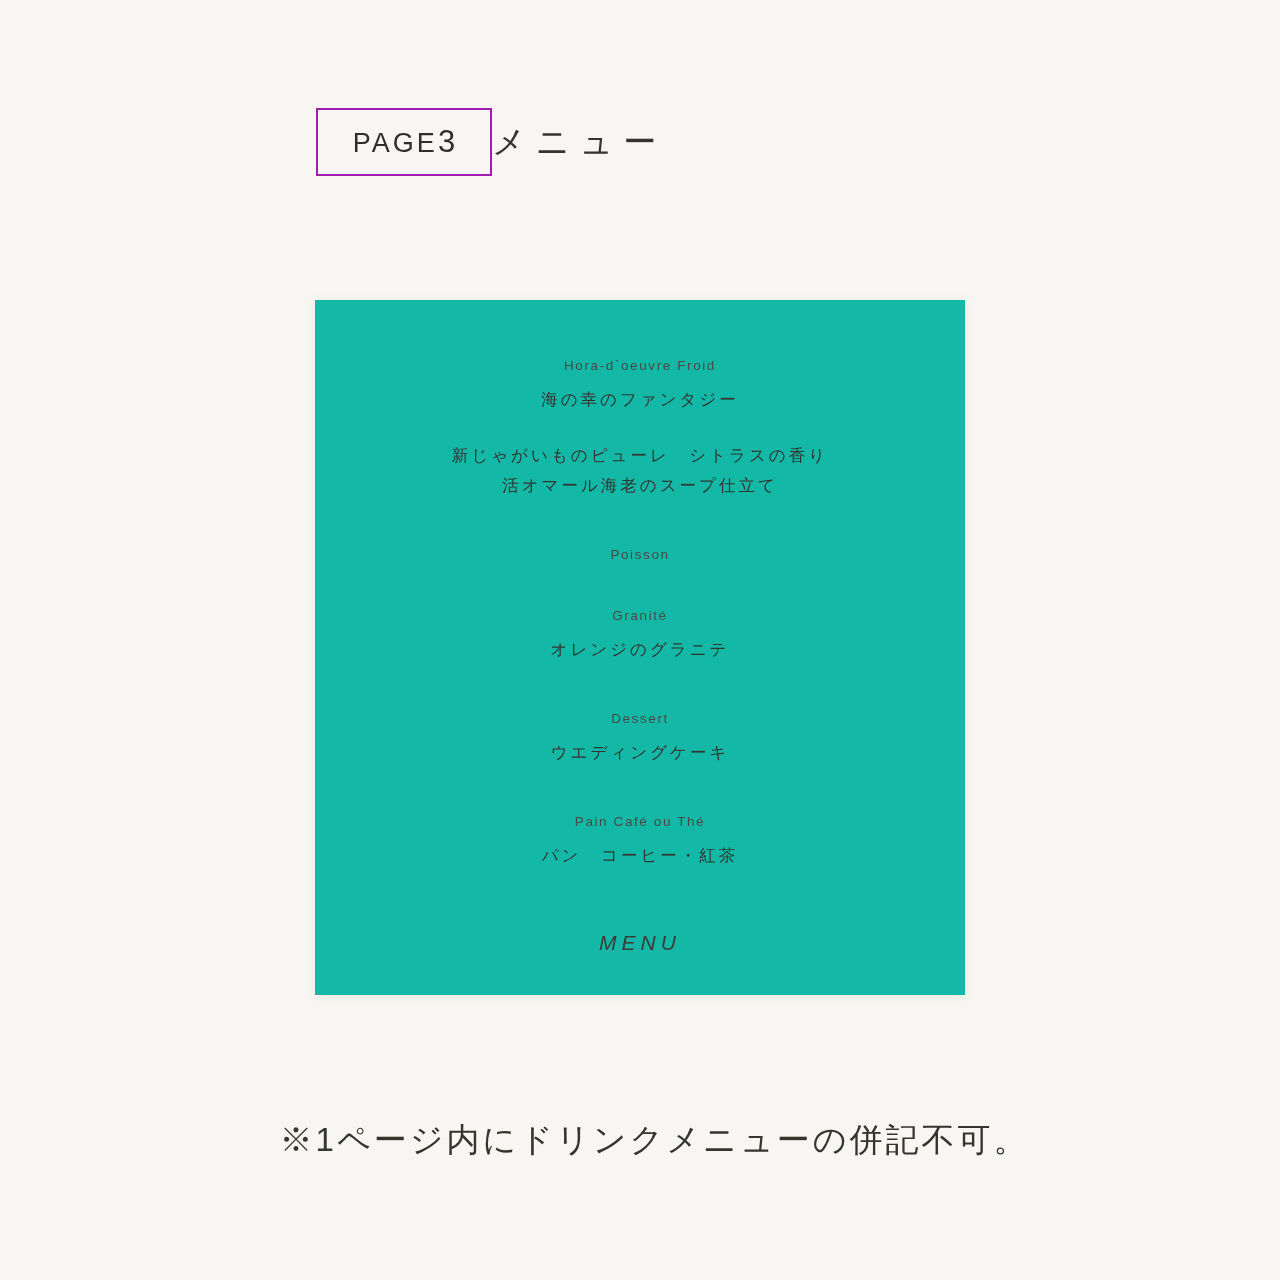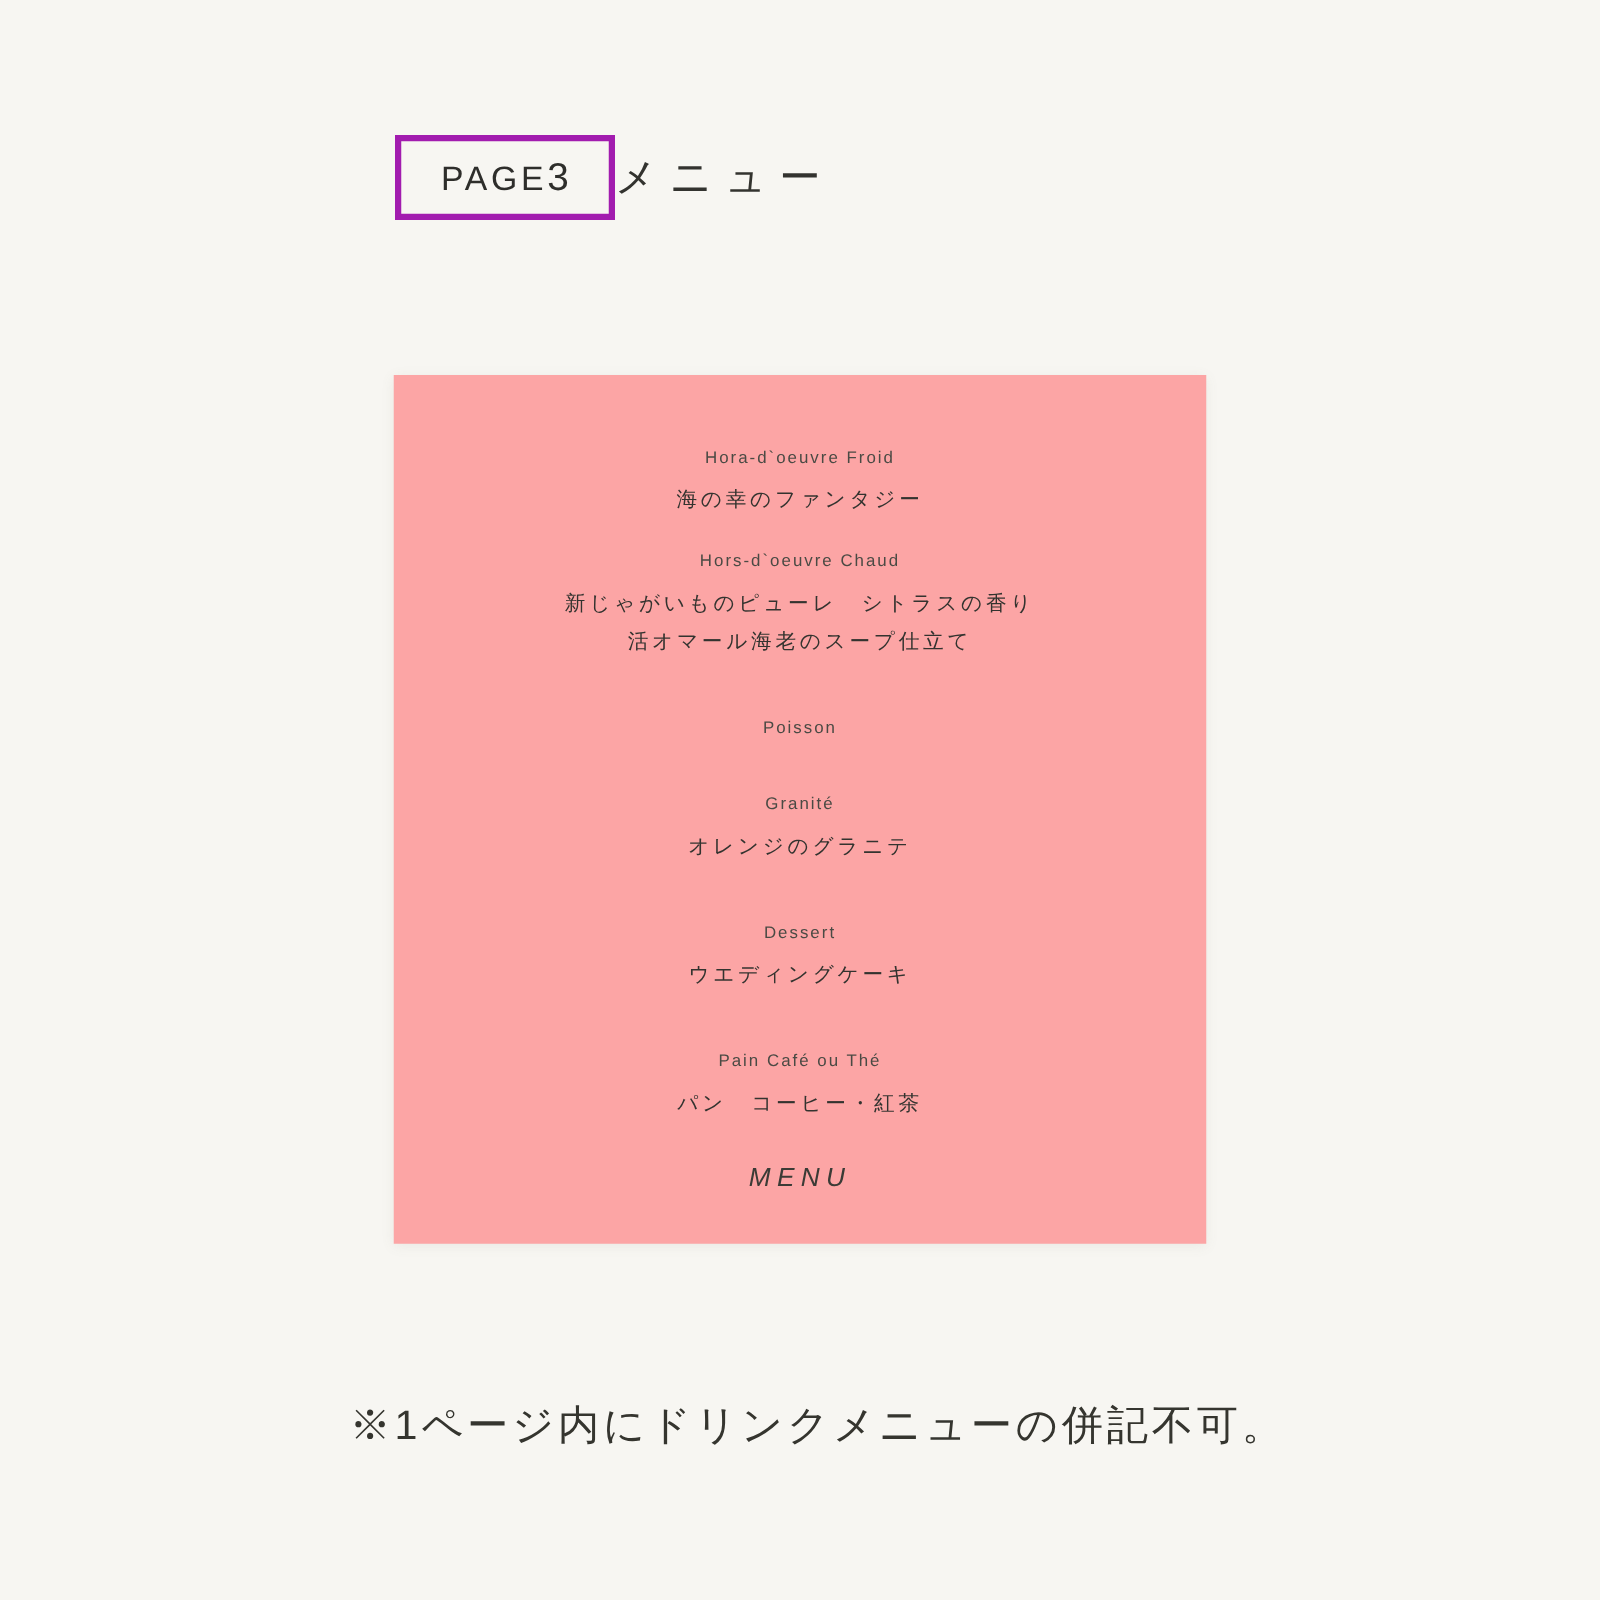--- a/index.html
+++ b/index.html
@@ -20,21 +20,21 @@
   .header {
     position: absolute;
     left: 316px;
     top: 108px;
     display: flex;
     align-items: center;
   }
   .page-badge {
     width: 176px;
     height: 68px;
-    border: 5px solid #a21caf;
+    border: 2px solid #a21caf;
     display: flex;
     align-items: center;
     justify-content: center;
     box-sizing: border-box;
   }
   .page-badge-text {
     font-family: "Liberation Sans", sans-serif;
     font-size: 27px;
     letter-spacing: 3px;
     color: #2e2e2b;
@@ -53,21 +53,21 @@
     white-space: nowrap;
   }
 
   
   .card {
     position: absolute;
     left: 315px;
     top: 300px;
     width: 650px;
     height: 695px;
-    background: #fca5a5;
+    background: #14b8a6;
     box-shadow: 0 2px 10px rgba(120,115,100,0.10);
     box-sizing: border-box;
   }
 
   .menu-list {
     position: absolute;
     left: 0;
     right: 0;
     top: 58px;
     text-align: center;
@@ -135,21 +135,20 @@
 
 <div class="card">
   <div class="menu-list">
 
     <div class="course">
       <div class="course-title">Hora-d`oeuvre Froid</div>
       <div class="course-line">海の幸のファンタジー</div>
     </div>
 
     <div class="course">
-      <div class="course-title">Hors-d`oeuvre Chaud</div>
       <div class="course-line">新じゃがいものピューレ　シトラスの香り</div>
       <div class="course-line">活オマール海老のスープ仕立て</div>
     </div>
 
     <div class="spacer-lg"></div>
 
     <div class="course">
       <div class="course-title">Poisson</div>
     </div>
 

